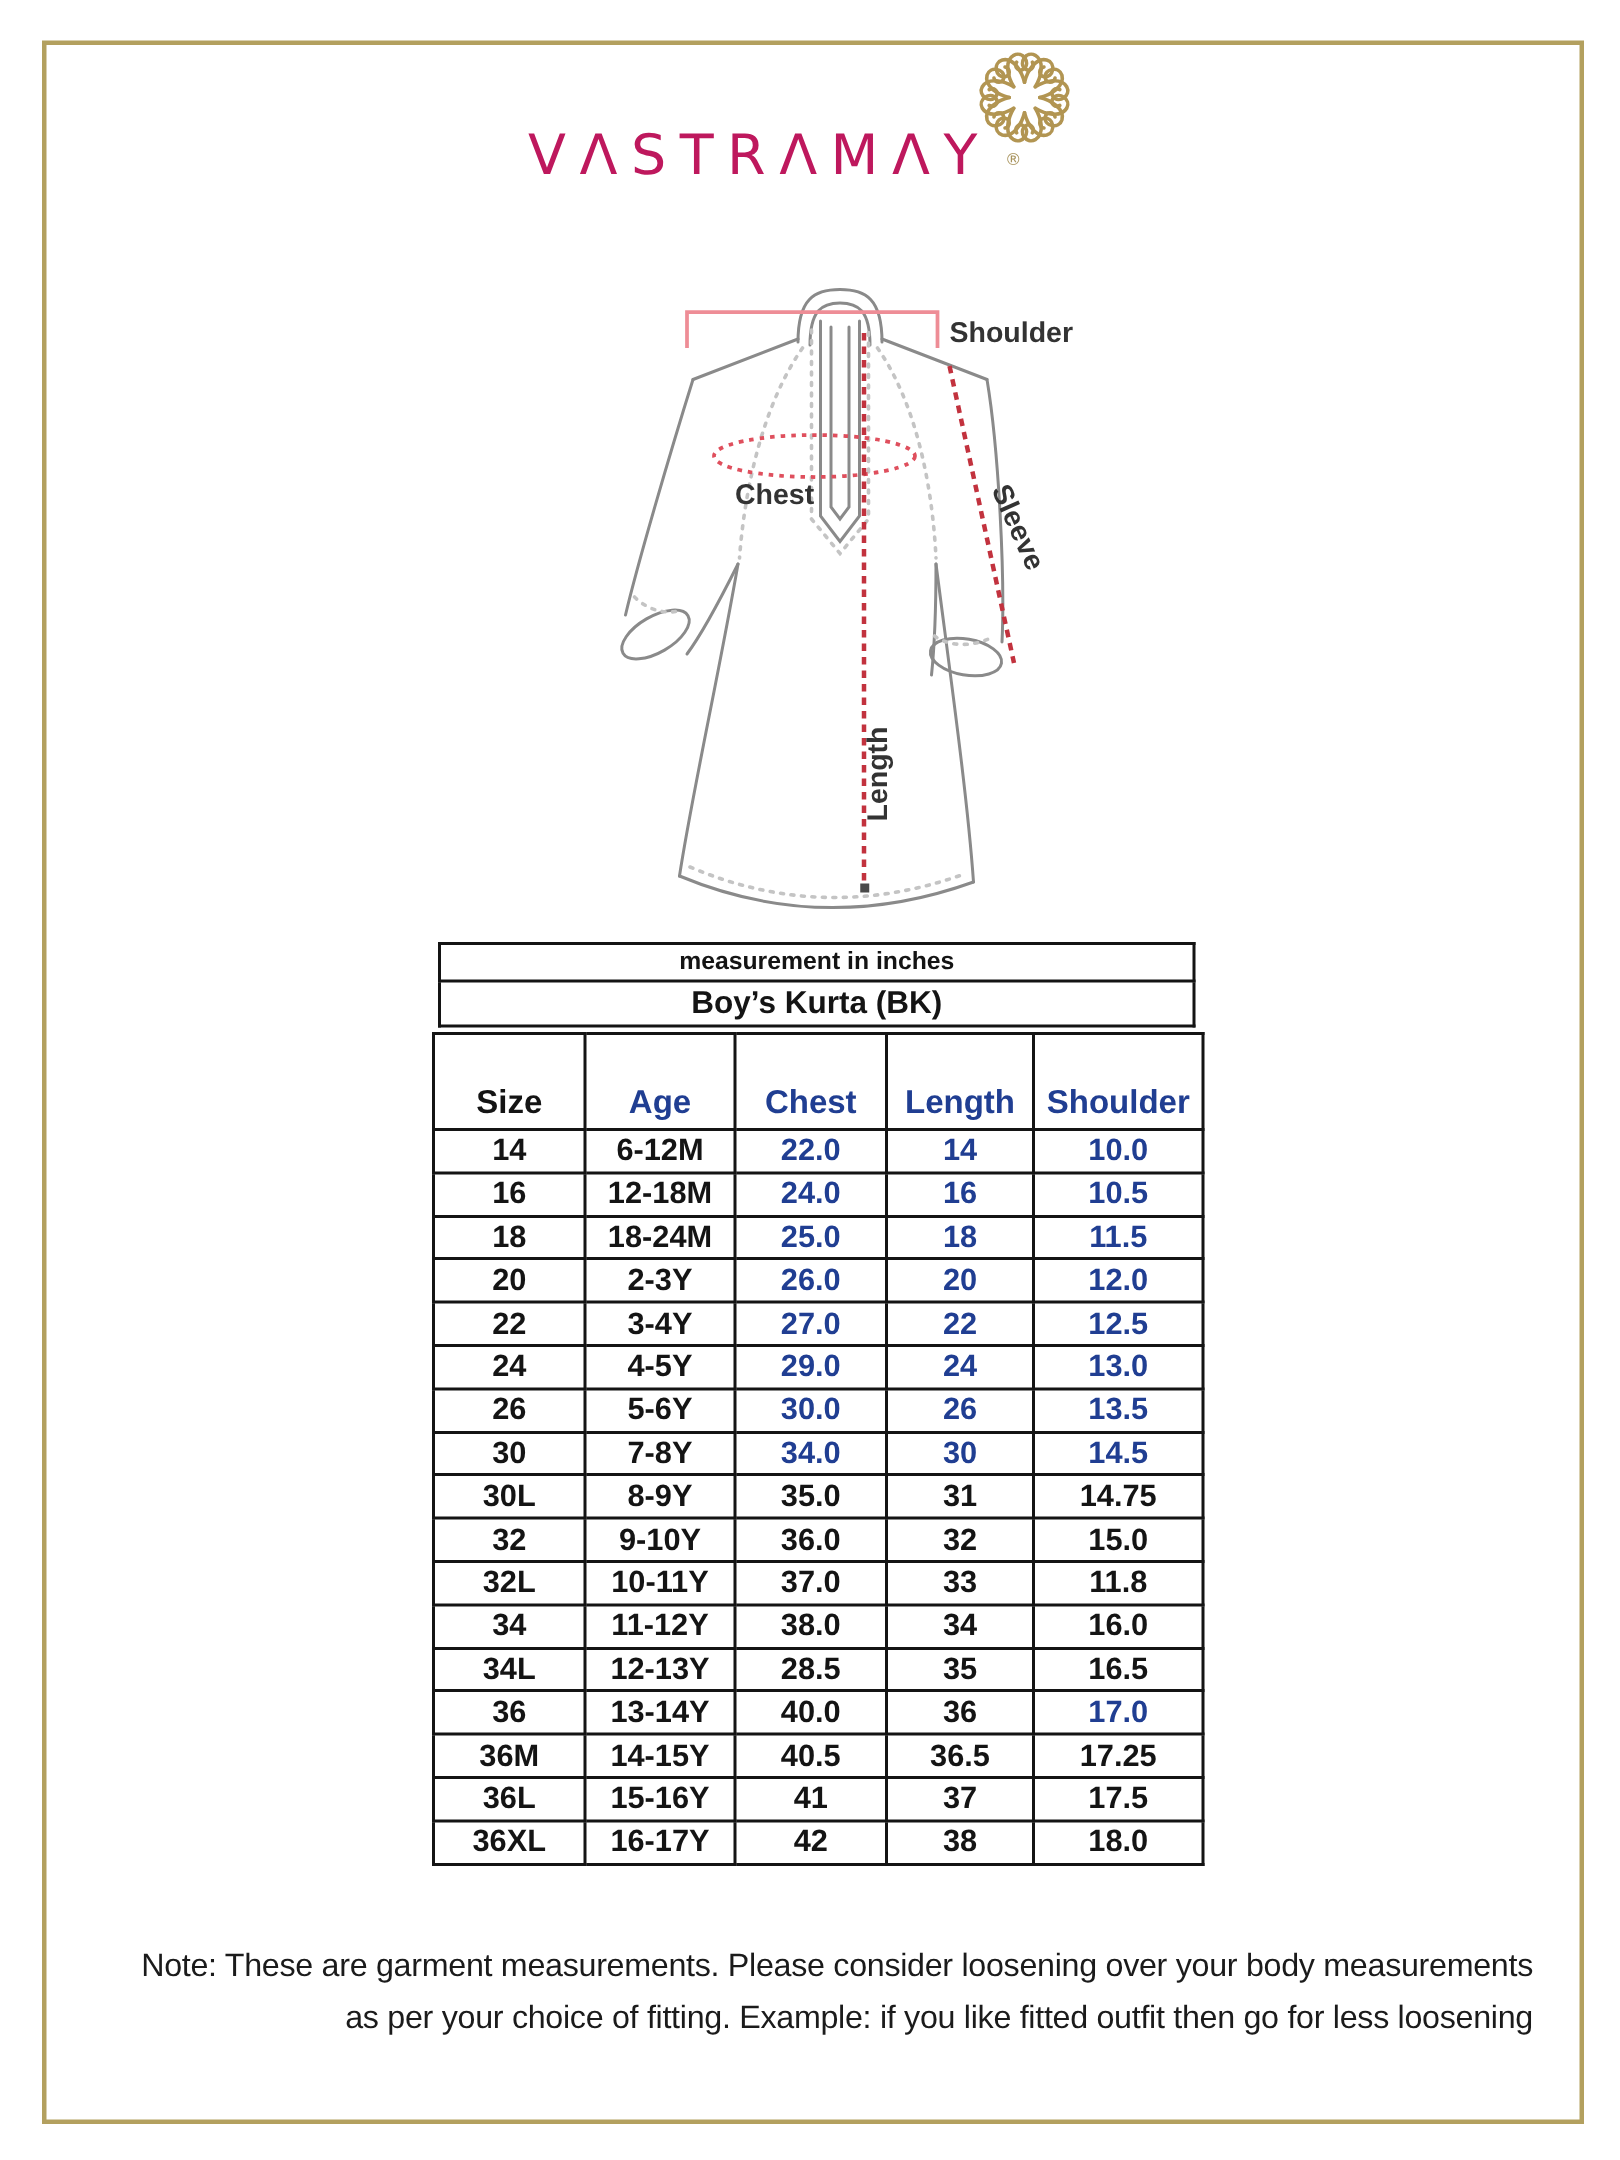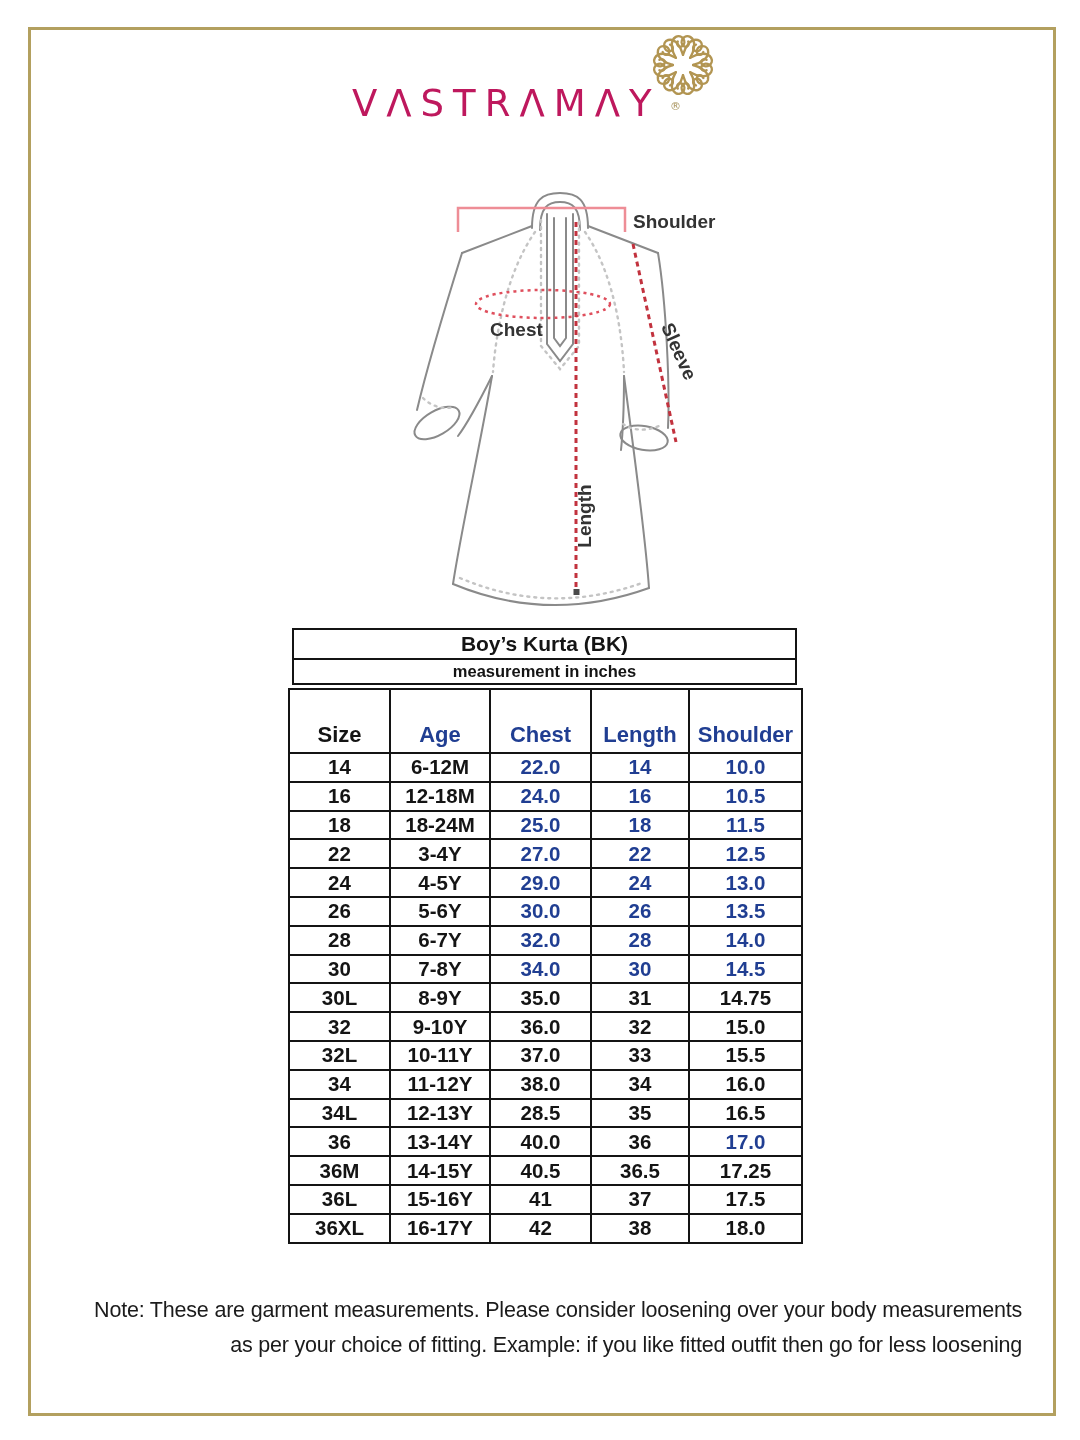--- a/index.html
+++ b/index.html
@@ -118,24 +118,24 @@
       <text class="diag-label" x="107" y="150">Chest</text>
       <text class="diag-label" text-anchor="middle" transform="translate(208 330) rotate(-90)">Length</text>
       <text class="diag-label" text-anchor="middle" transform="translate(290 168) rotate(66)">Sleeve</text>
     </svg>
   </div>
 
   <div class="size-table-wrap">
     <table class="title-table">
       <tbody>
         <tr>
+            <td class="tt-sub">measurement in inches</td>
+          </tr>
+        <tr>
             <td class="tt-title">Boy’s Kurta (BK)</td>
-          </tr>
-        <tr>
-            <td class="tt-sub">measurement in inches</td>
           </tr>
       </tbody>
     </table>
     <table class="main-table">
       <colgroup>
         <col style="width:101px">
           <col style="width:100px">
           <col style="width:101px">
           <col style="width:98px">
           <col style="width:113px">
@@ -165,20 +165,27 @@
             <td class="blue">10.5</td>
           </tr>
           <tr>
             <td>18</td>
             <td>18-24M</td>
             <td class="blue">25.0</td>
             <td class="blue">18</td>
             <td class="blue">11.5</td>
           </tr>
           <tr>
+            <td>20</td>
+            <td>2-3Y</td>
+            <td class="blue">26.0</td>
+            <td class="blue">20</td>
+            <td class="blue">12.0</td>
+          </tr>
+          <tr>
             <td>22</td>
             <td>3-4Y</td>
             <td class="blue">27.0</td>
             <td class="blue">22</td>
             <td class="blue">12.5</td>
           </tr>
           <tr>
             <td>24</td>
             <td>4-5Y</td>
             <td class="blue">29.0</td>
@@ -186,27 +193,20 @@
             <td class="blue">13.0</td>
           </tr>
           <tr>
             <td>26</td>
             <td>5-6Y</td>
             <td class="blue">30.0</td>
             <td class="blue">26</td>
             <td class="blue">13.5</td>
           </tr>
           <tr>
-            <td>28</td>
-            <td>6-7Y</td>
-            <td class="blue">32.0</td>
-            <td class="blue">28</td>
-            <td class="blue">14.0</td>
-          </tr>
-          <tr>
             <td>30</td>
             <td>7-8Y</td>
             <td class="blue">34.0</td>
             <td class="blue">30</td>
             <td class="blue">14.5</td>
           </tr>
           <tr>
             <td>30L</td>
             <td>8-9Y</td>
             <td>35.0</td>
@@ -218,21 +218,21 @@
             <td>9-10Y</td>
             <td>36.0</td>
             <td>32</td>
             <td>15.0</td>
           </tr>
           <tr>
             <td>32L</td>
             <td>10-11Y</td>
             <td>37.0</td>
             <td>33</td>
-            <td>15.5</td>
+            <td>11.8</td>
           </tr>
           <tr>
             <td>34</td>
             <td>11-12Y</td>
             <td>38.0</td>
             <td>34</td>
             <td>16.0</td>
           </tr>
           <tr>
             <td>34L</td>

